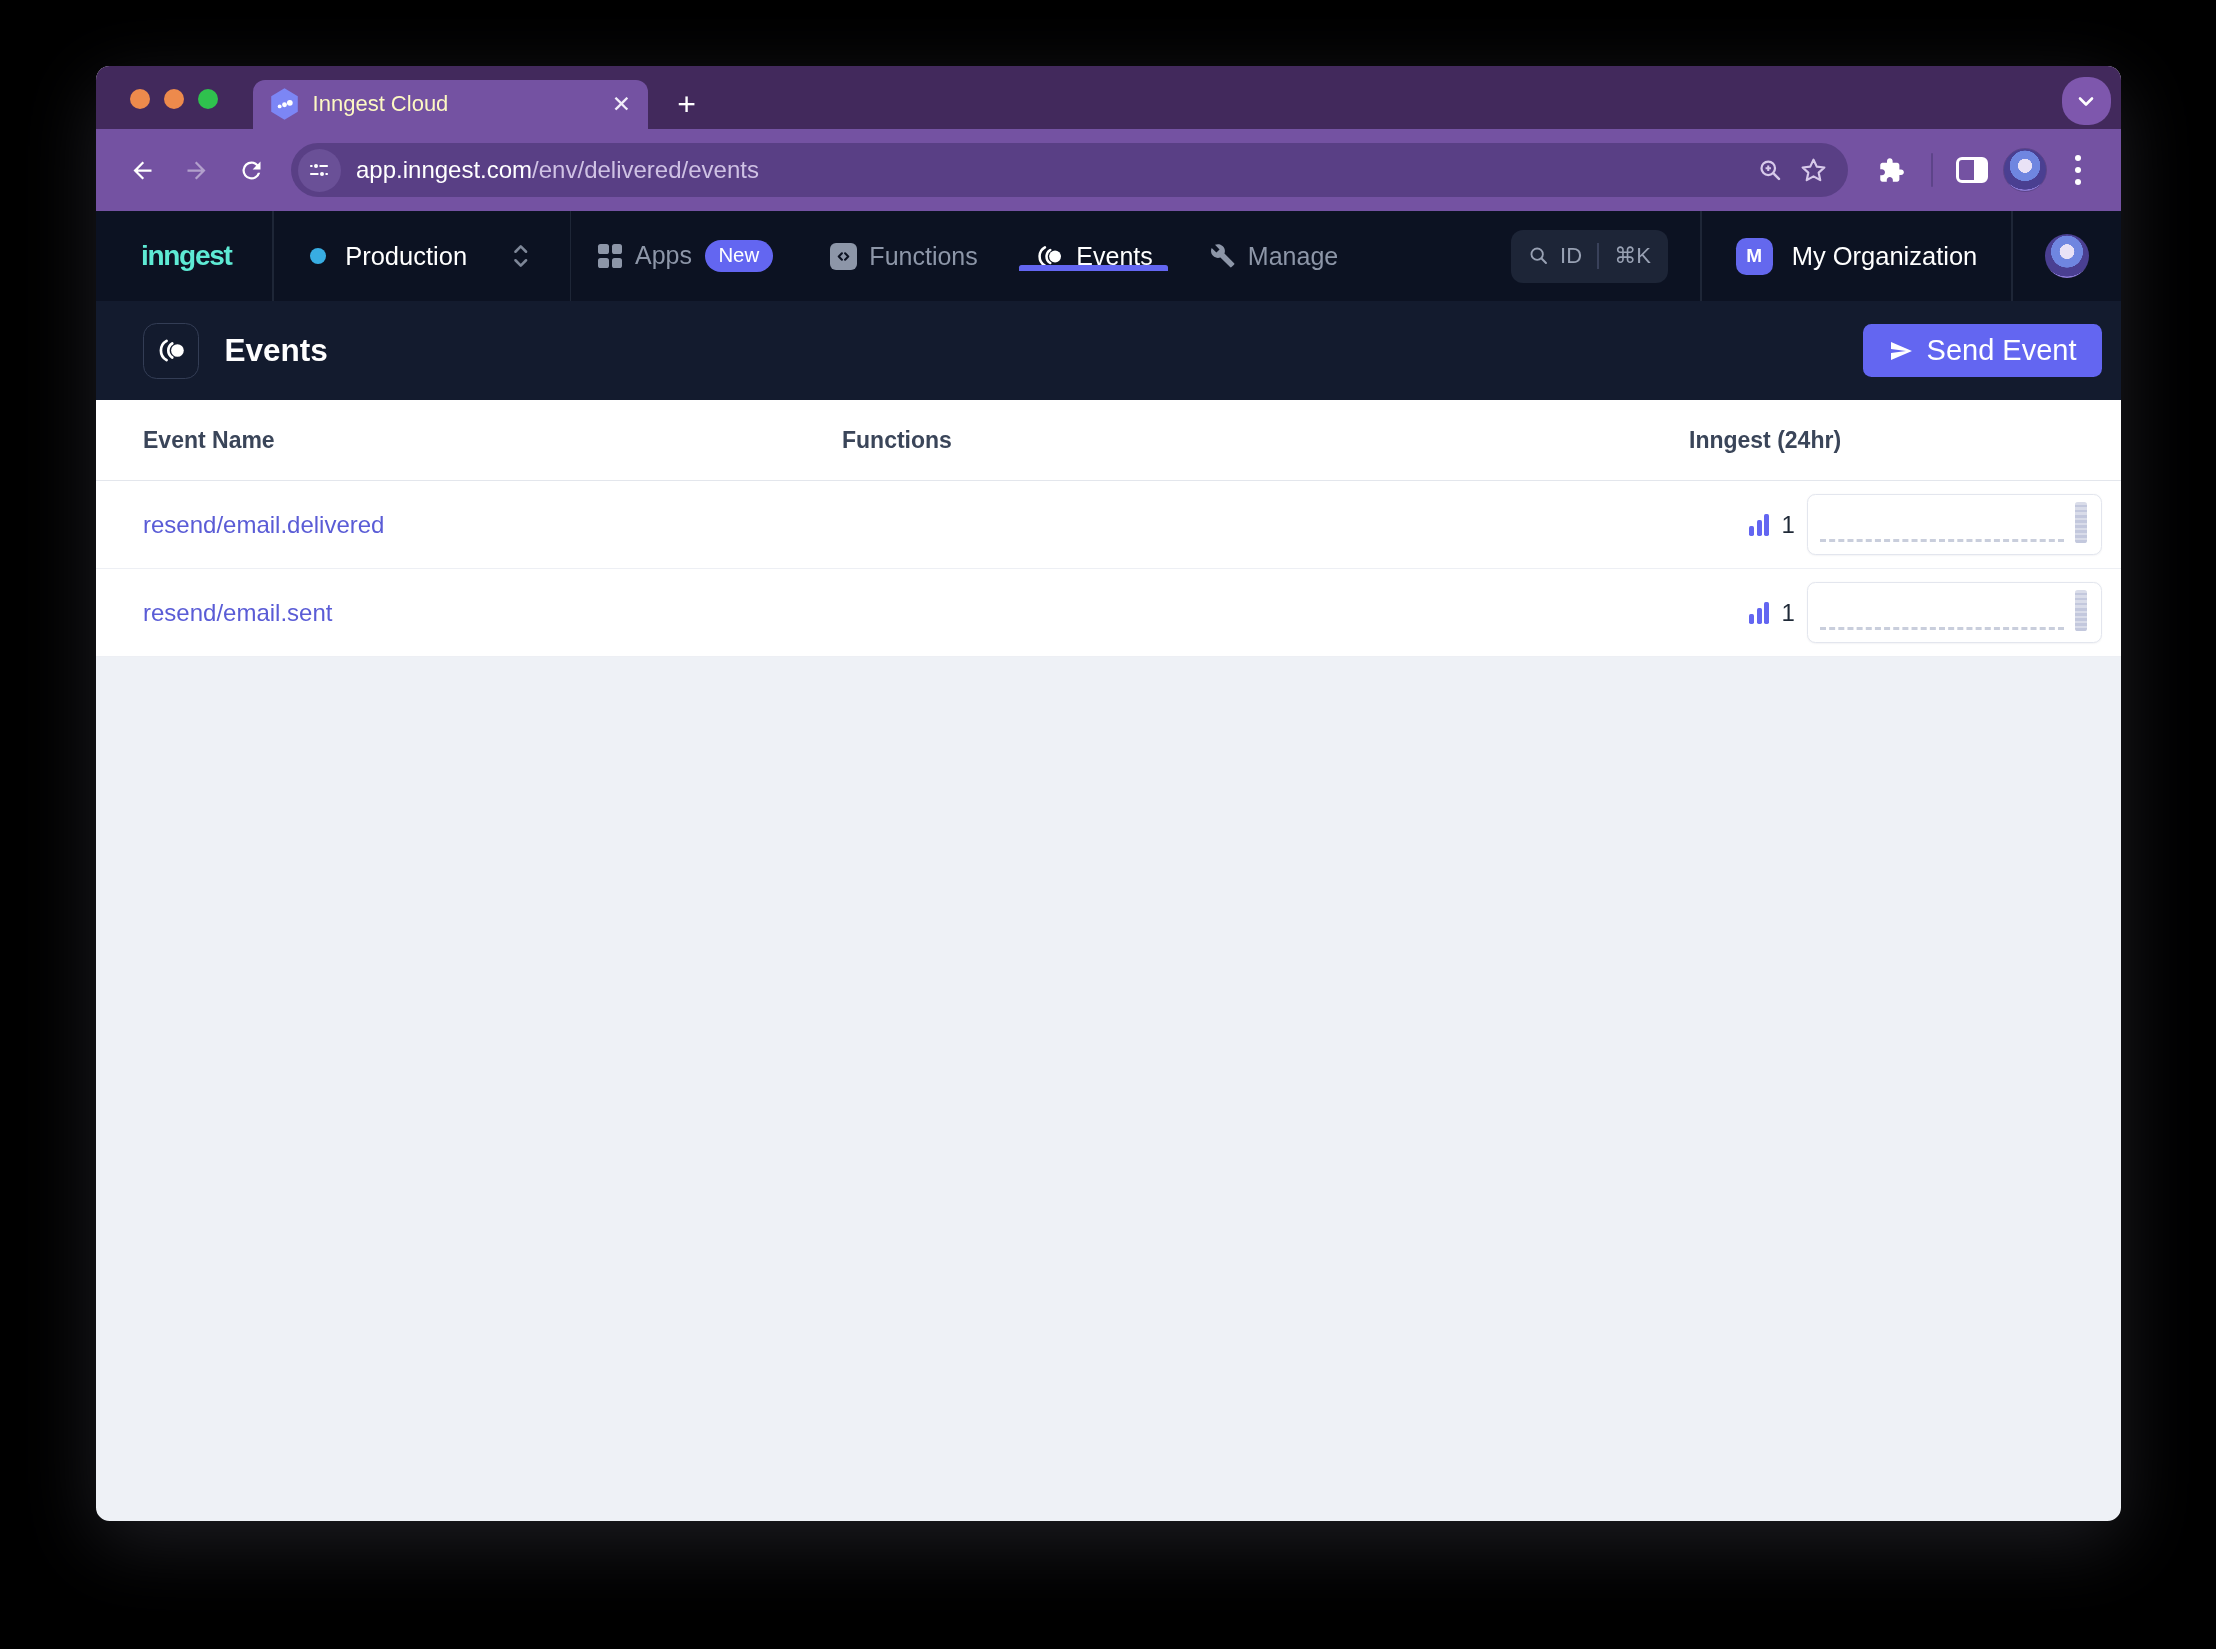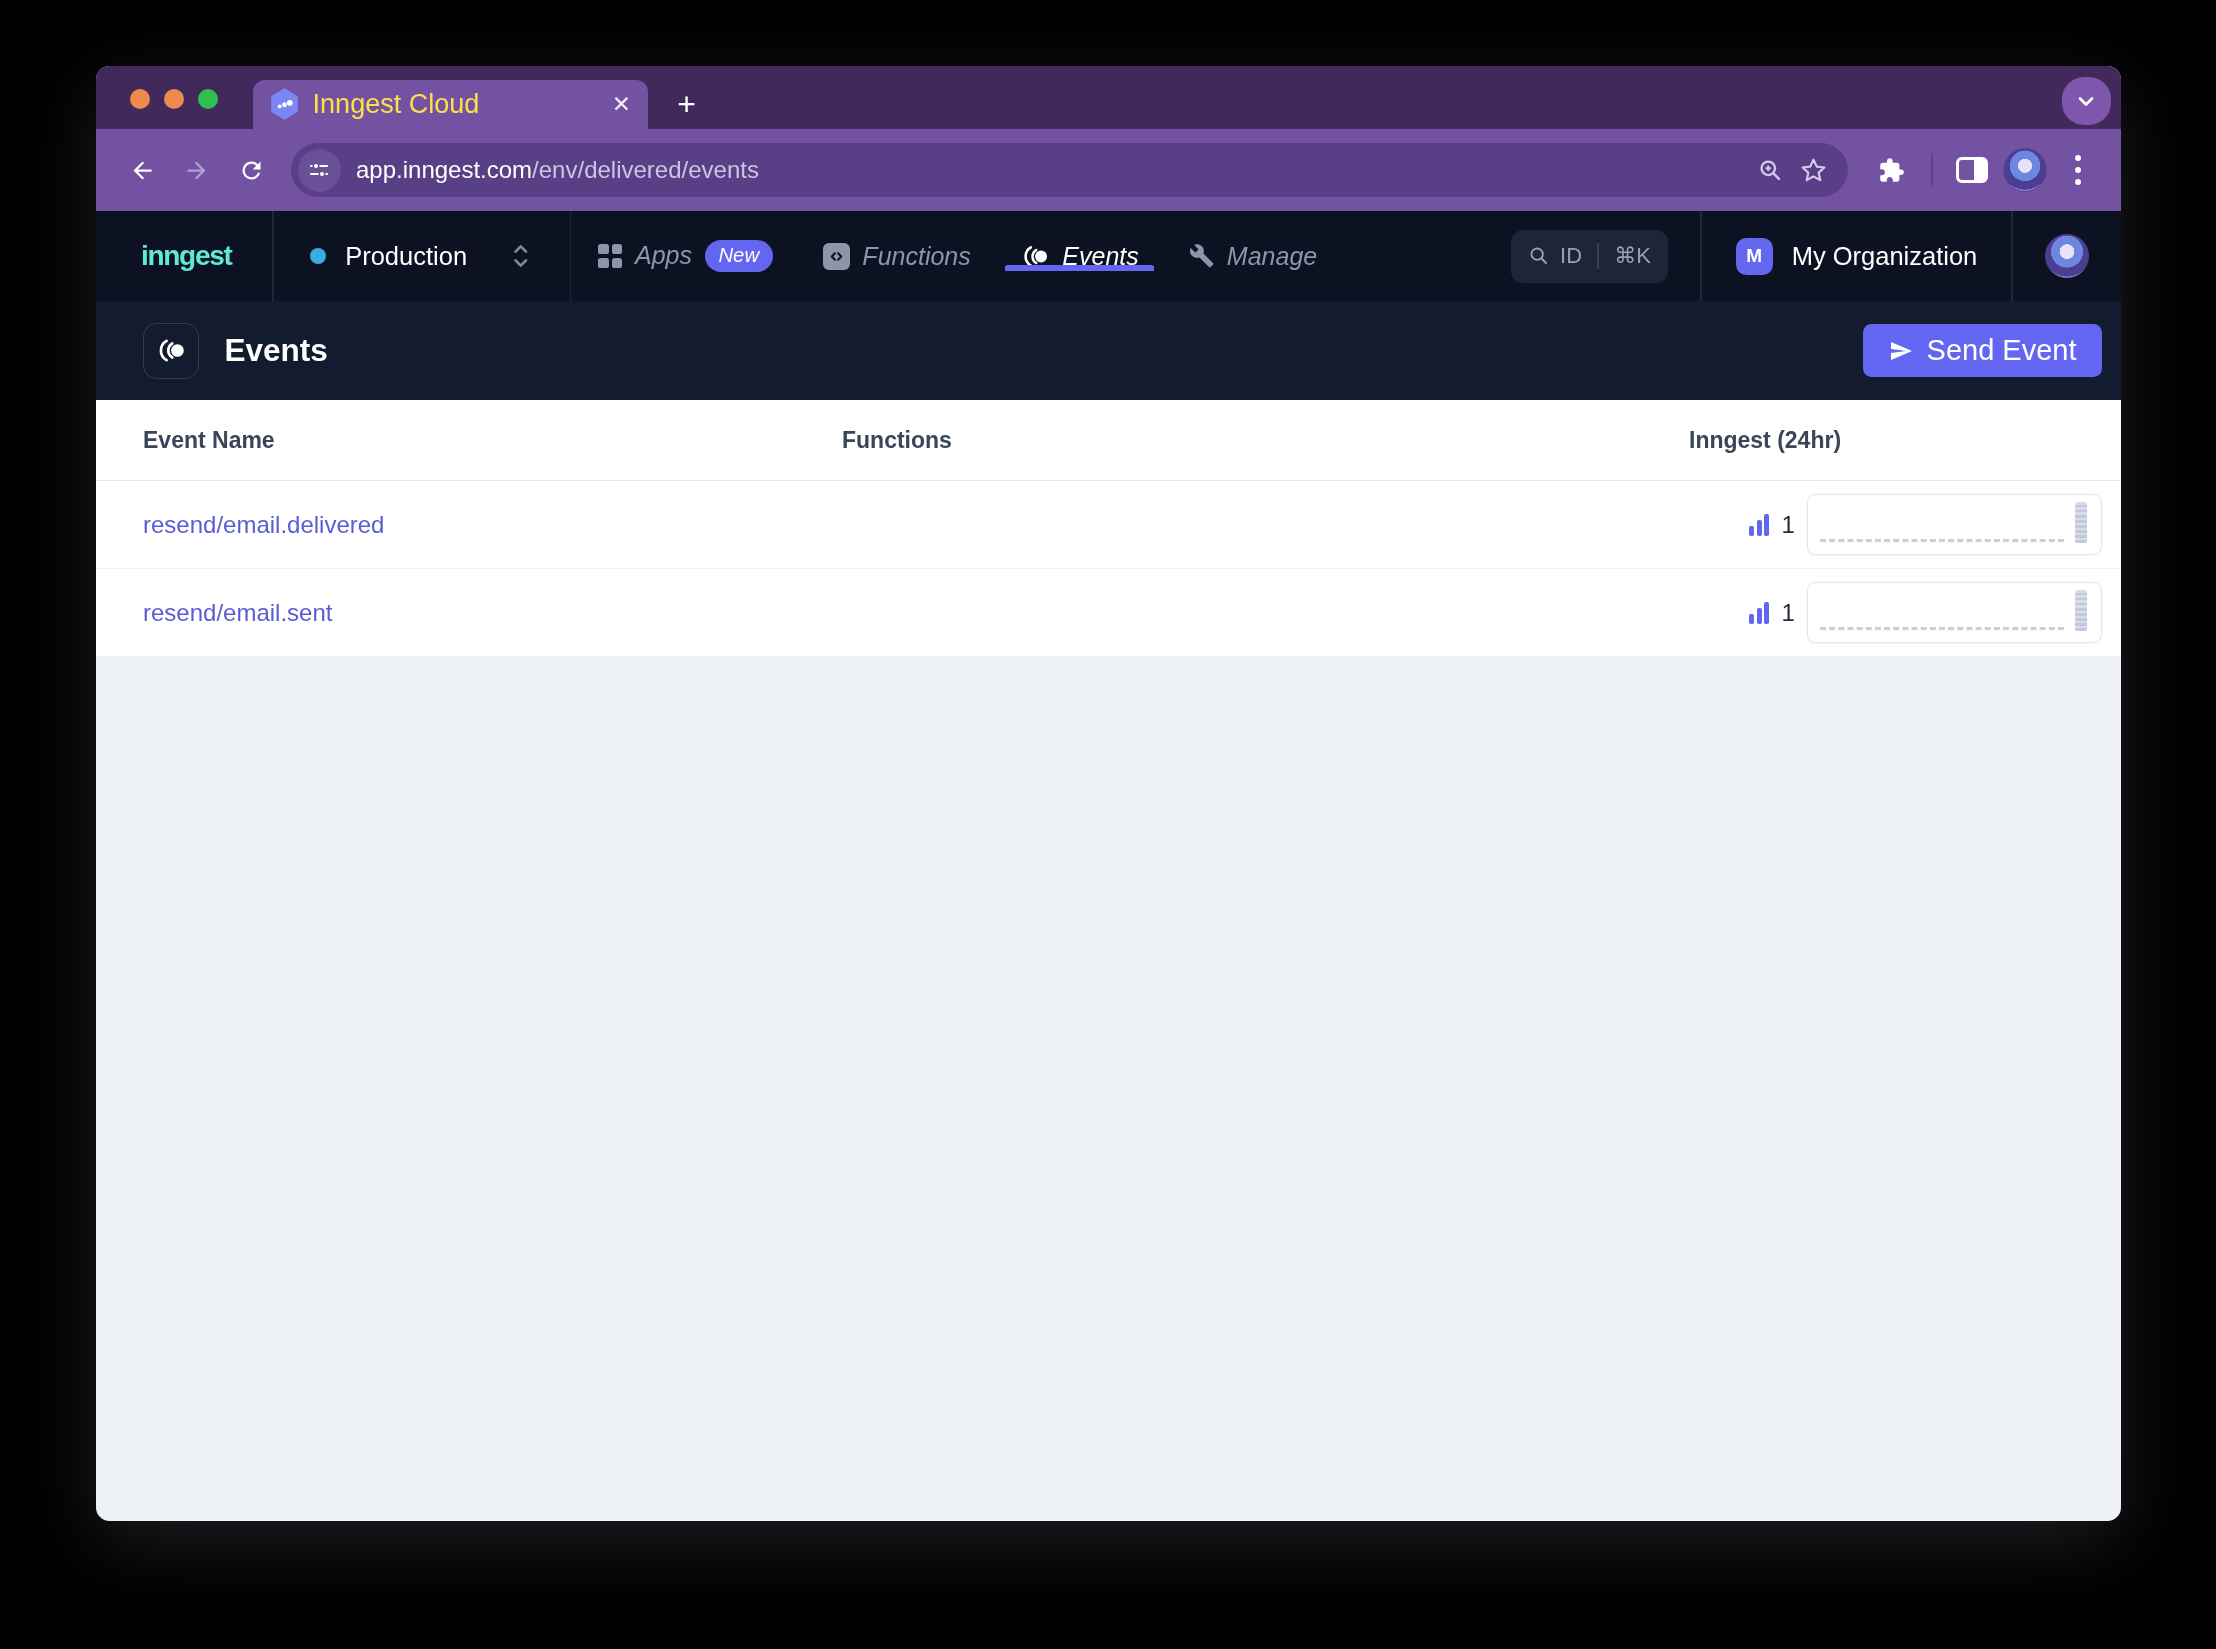--- a/index.html
+++ b/index.html
@@ -12,21 +12,21 @@
   .window{position:absolute;left:96px;top:66px;width:2025px;height:1455px;border-radius:13.6px;overflow:hidden;background:var(--main_bg);box-shadow:0 21px 77px rgba(120,120,140,.25);}
 
   
   .tabstrip{position:relative;height:63px;background:var(--tabstrip);}
   .traffic{position:absolute;top:23px;left:34px;display:flex;gap:13.6px;}
   .traffic span{width:20.4px;height:20.4px;border-radius:50%;display:block;}
   .t-close,.t-min{background:var(--traffic_orange);}
   .t-max{background:var(--traffic_green);}
   .tab{position:absolute;left:157px;top:13.6px;width:395px;height:49px;background:var(--toolbar);border-radius:12px 12px 0 0;display:flex;align-items:center;padding:0 17px;gap:13.6px;}
   .favicon{width:29px;height:32px;position:relative;flex:0 0 auto;}
-  .tab-title{color:#fde047;font-size:27px;flex:1;white-space:nowrap;overflow:hidden;}
+  .tab-title{color:#fef9c3;font-size:22px;flex:1;white-space:nowrap;overflow:hidden;}
   .tab-close{color:#f2eefa;font-size:23px;line-height:1;cursor:default;}
   .newtab{position:absolute;left:569px;top:17px;width:43px;height:43px;color:#fff;font-size:32px;display:flex;align-items:center;justify-content:center;border-radius:8.5px;}
   .tabsearch{position:absolute;right:10.2px;top:11px;width:49px;height:48px;border-radius:22px;background:#7E57AD;display:flex;align-items:center;justify-content:center;}
 
   
   .toolbar{height:82px;background:var(--toolbar);display:flex;align-items:center;padding:0 19px 0 22px;gap:6.8px;}
   .navbtn{width:48px;height:48px;display:flex;align-items:center;justify-content:center;border-radius:50%;flex:0 0 auto;}
   .navbtn svg{width:27px;height:27px;}
   .dim{opacity:.45;}
   .urlpill{height:54px;background:var(--urlpill);border-radius:27px;flex:1;margin:0 12px 0 8.5px;display:flex;align-items:center;padding:0 20.4px 0 6.8px;gap:15.3px;min-width:0;}
@@ -43,21 +43,21 @@
 
   
   .appnav{height:90px;background:var(--nav_bg);display:flex;align-items:stretch;color:#8D96A8;}
   .appnav .sect{display:flex;align-items:center;}
   .navdiv{width:1.7px;background:#1E2637;}
   .logo{font-size:28px;font-weight:bold;color:#5eead4;letter-spacing:-1.3px;padding:0 41px 0 45px;}
   .envsect{padding:0 36px;gap:19px;min-width:238px;}
   .envdot{width:16px;height:16px;border-radius:50%;background:var(--env_dot);}
   .envname{color:#fff;font-size:25.5px;}
   .updown{margin-left:22px;}
-  .menu{display:flex;align-items:stretch;gap:9px;padding-left:6.8px;font-style:italic;}
+  .menu{display:flex;align-items:stretch;gap:16px;padding-left:6.8px;}
   .nav-item{display:flex;align-items:center;gap:12.8px;padding:0 20.4px;font-size:25px;position:relative;}
   .nav-item.active{color:#fff;}
   .nav-item.active::after{content:"";position:absolute;left:5.1px;right:5.1px;bottom:0;height:5.1px;background:var(--accent);border-radius:2.6px 2.6px 0 0;}
   .badge-new{background:var(--accent);color:#fff;font-size:20.4px;padding:3.4px 13.6px 5.1px;border-radius:850px;}
   .appsicon{display:grid;grid-template-columns:10.2px 10.2px;grid-template-rows:10.2px 10.2px;gap:3.4px;}
   .appsicon i{background:#8D96A8;border-radius:2.6px;display:block;}
   .fnicon{width:27px;height:27px;background:#8D96A8;border-radius:6px;display:flex;align-items:center;justify-content:center;}
   .searchbox{margin-left:auto;align-self:center;height:53px;background:#1D2537;border-radius:12px;display:flex;align-items:center;padding:0 17px;gap:10.2px;}
   .searchbox .stext{font-size:22px;color:#98A1B3;}
   .searchbox .sdiv{width:1.7px;height:25.5px;background:#39415A;margin:0 5.1px;}

